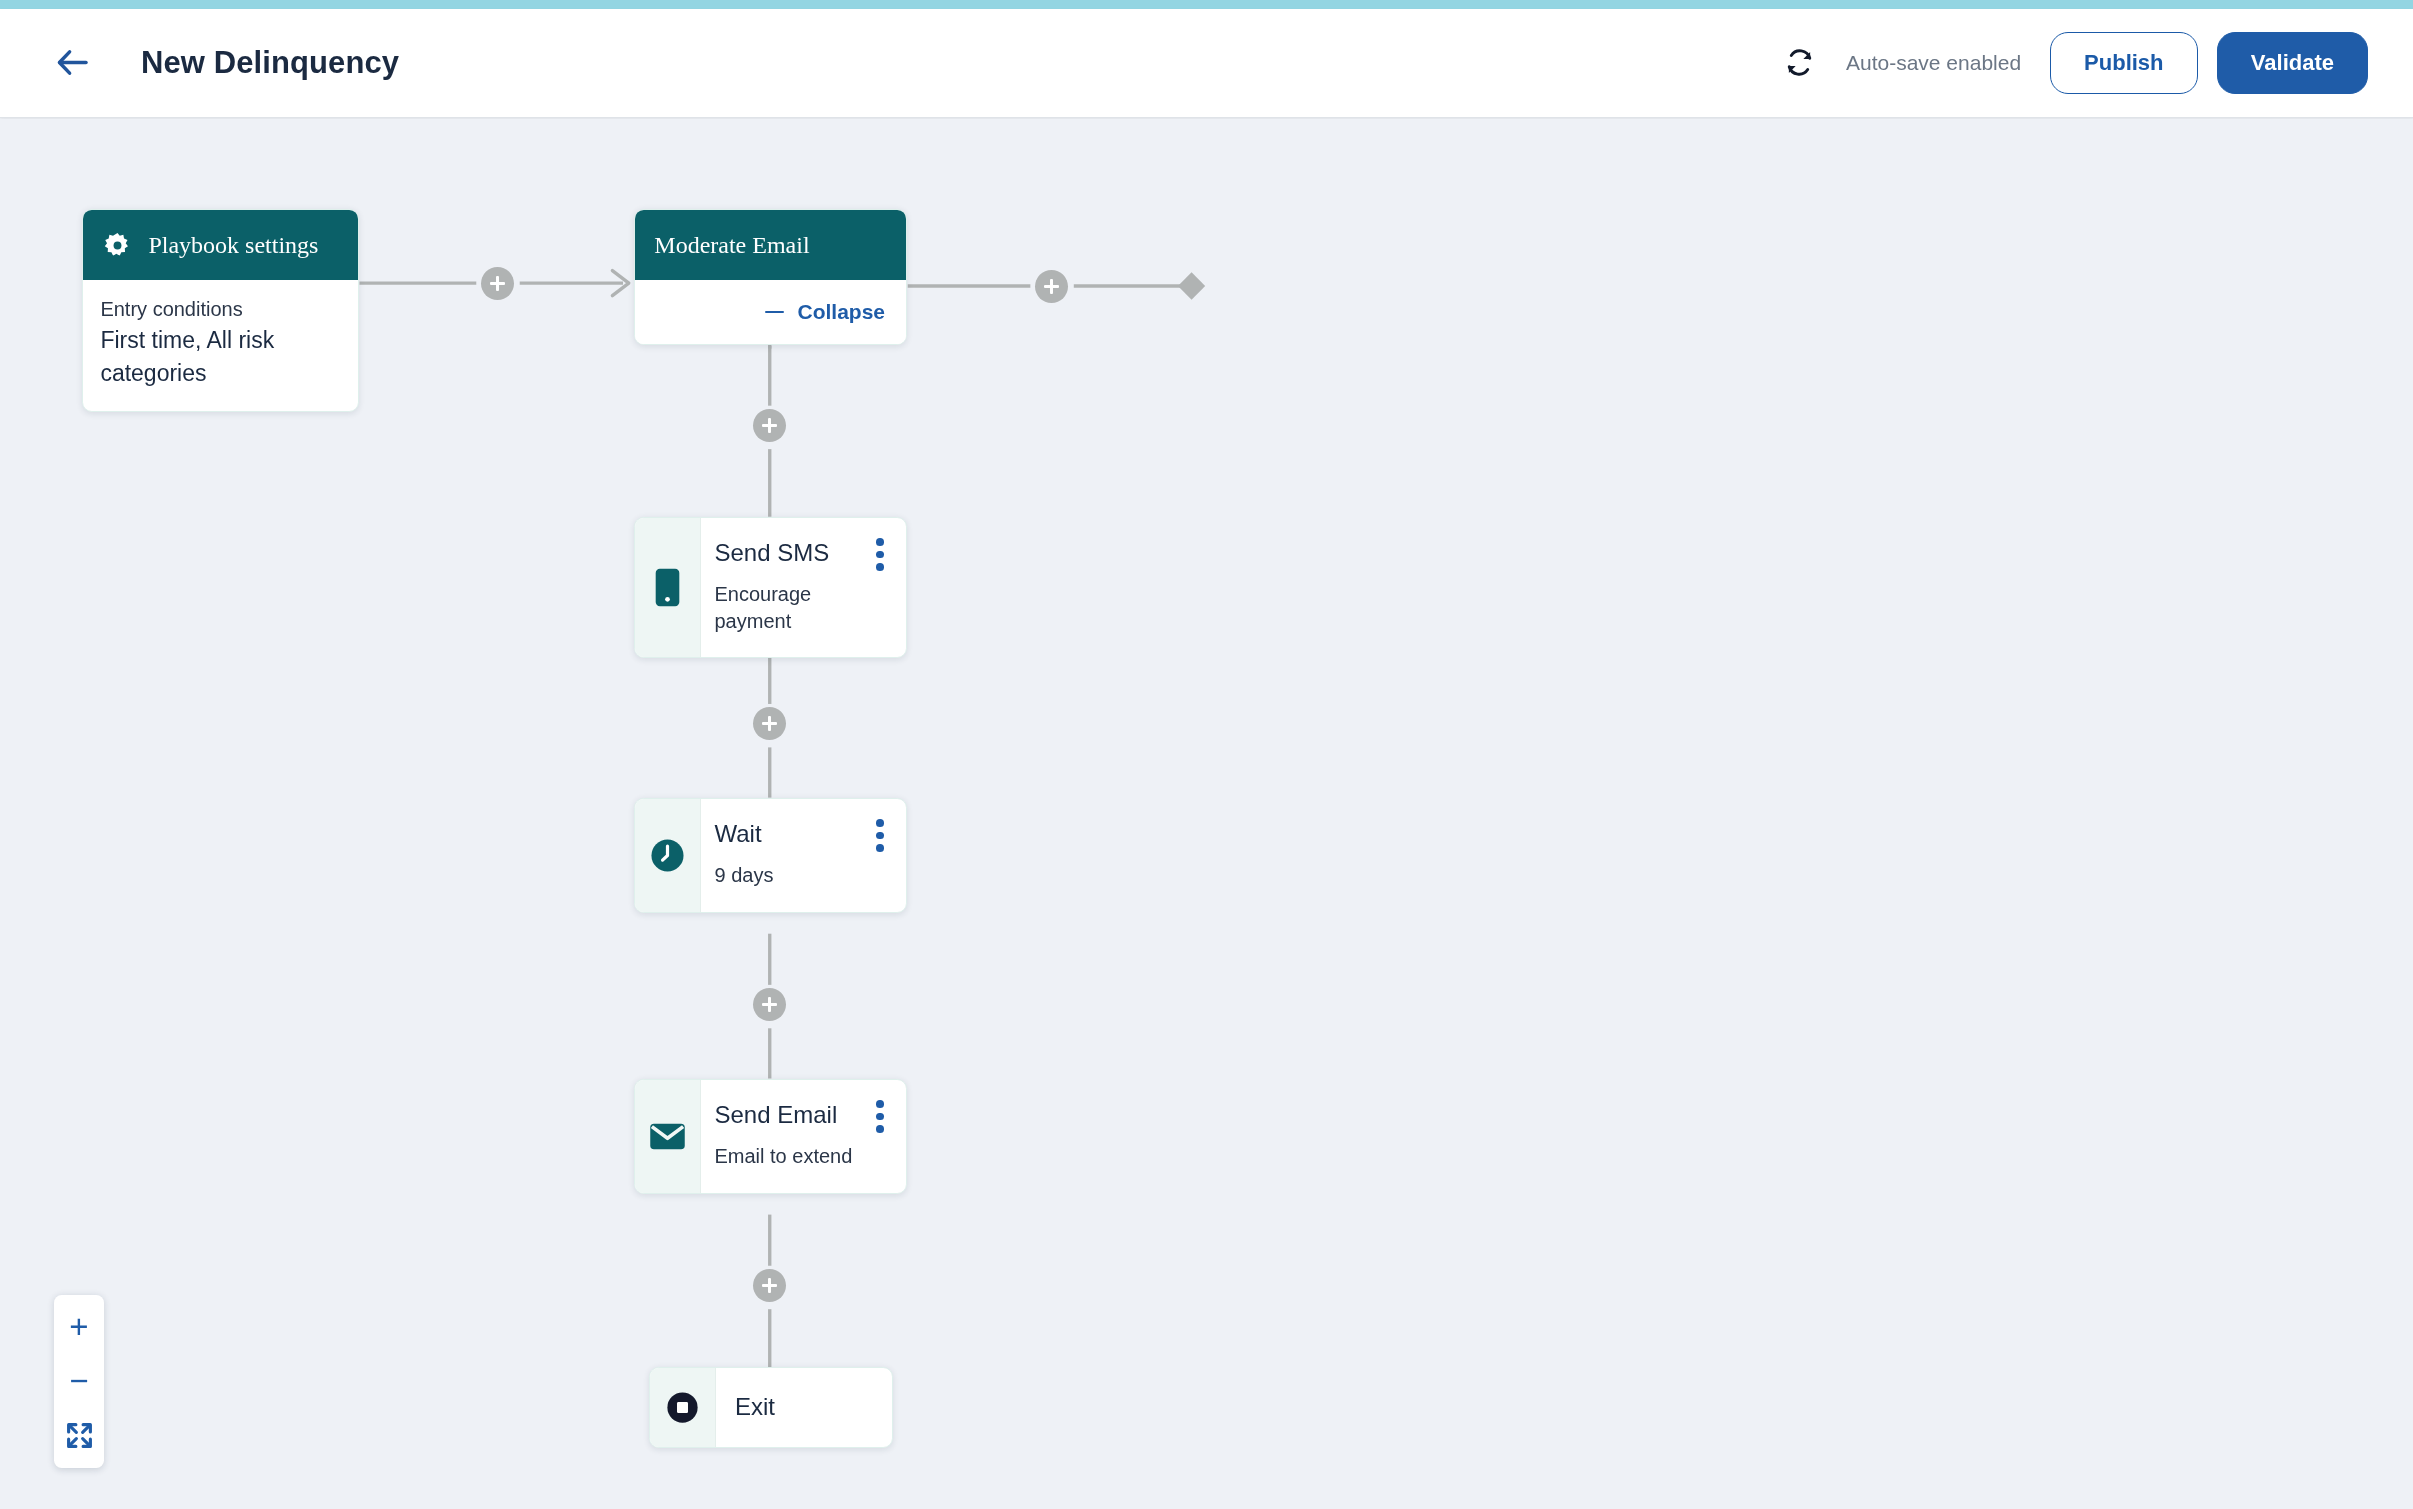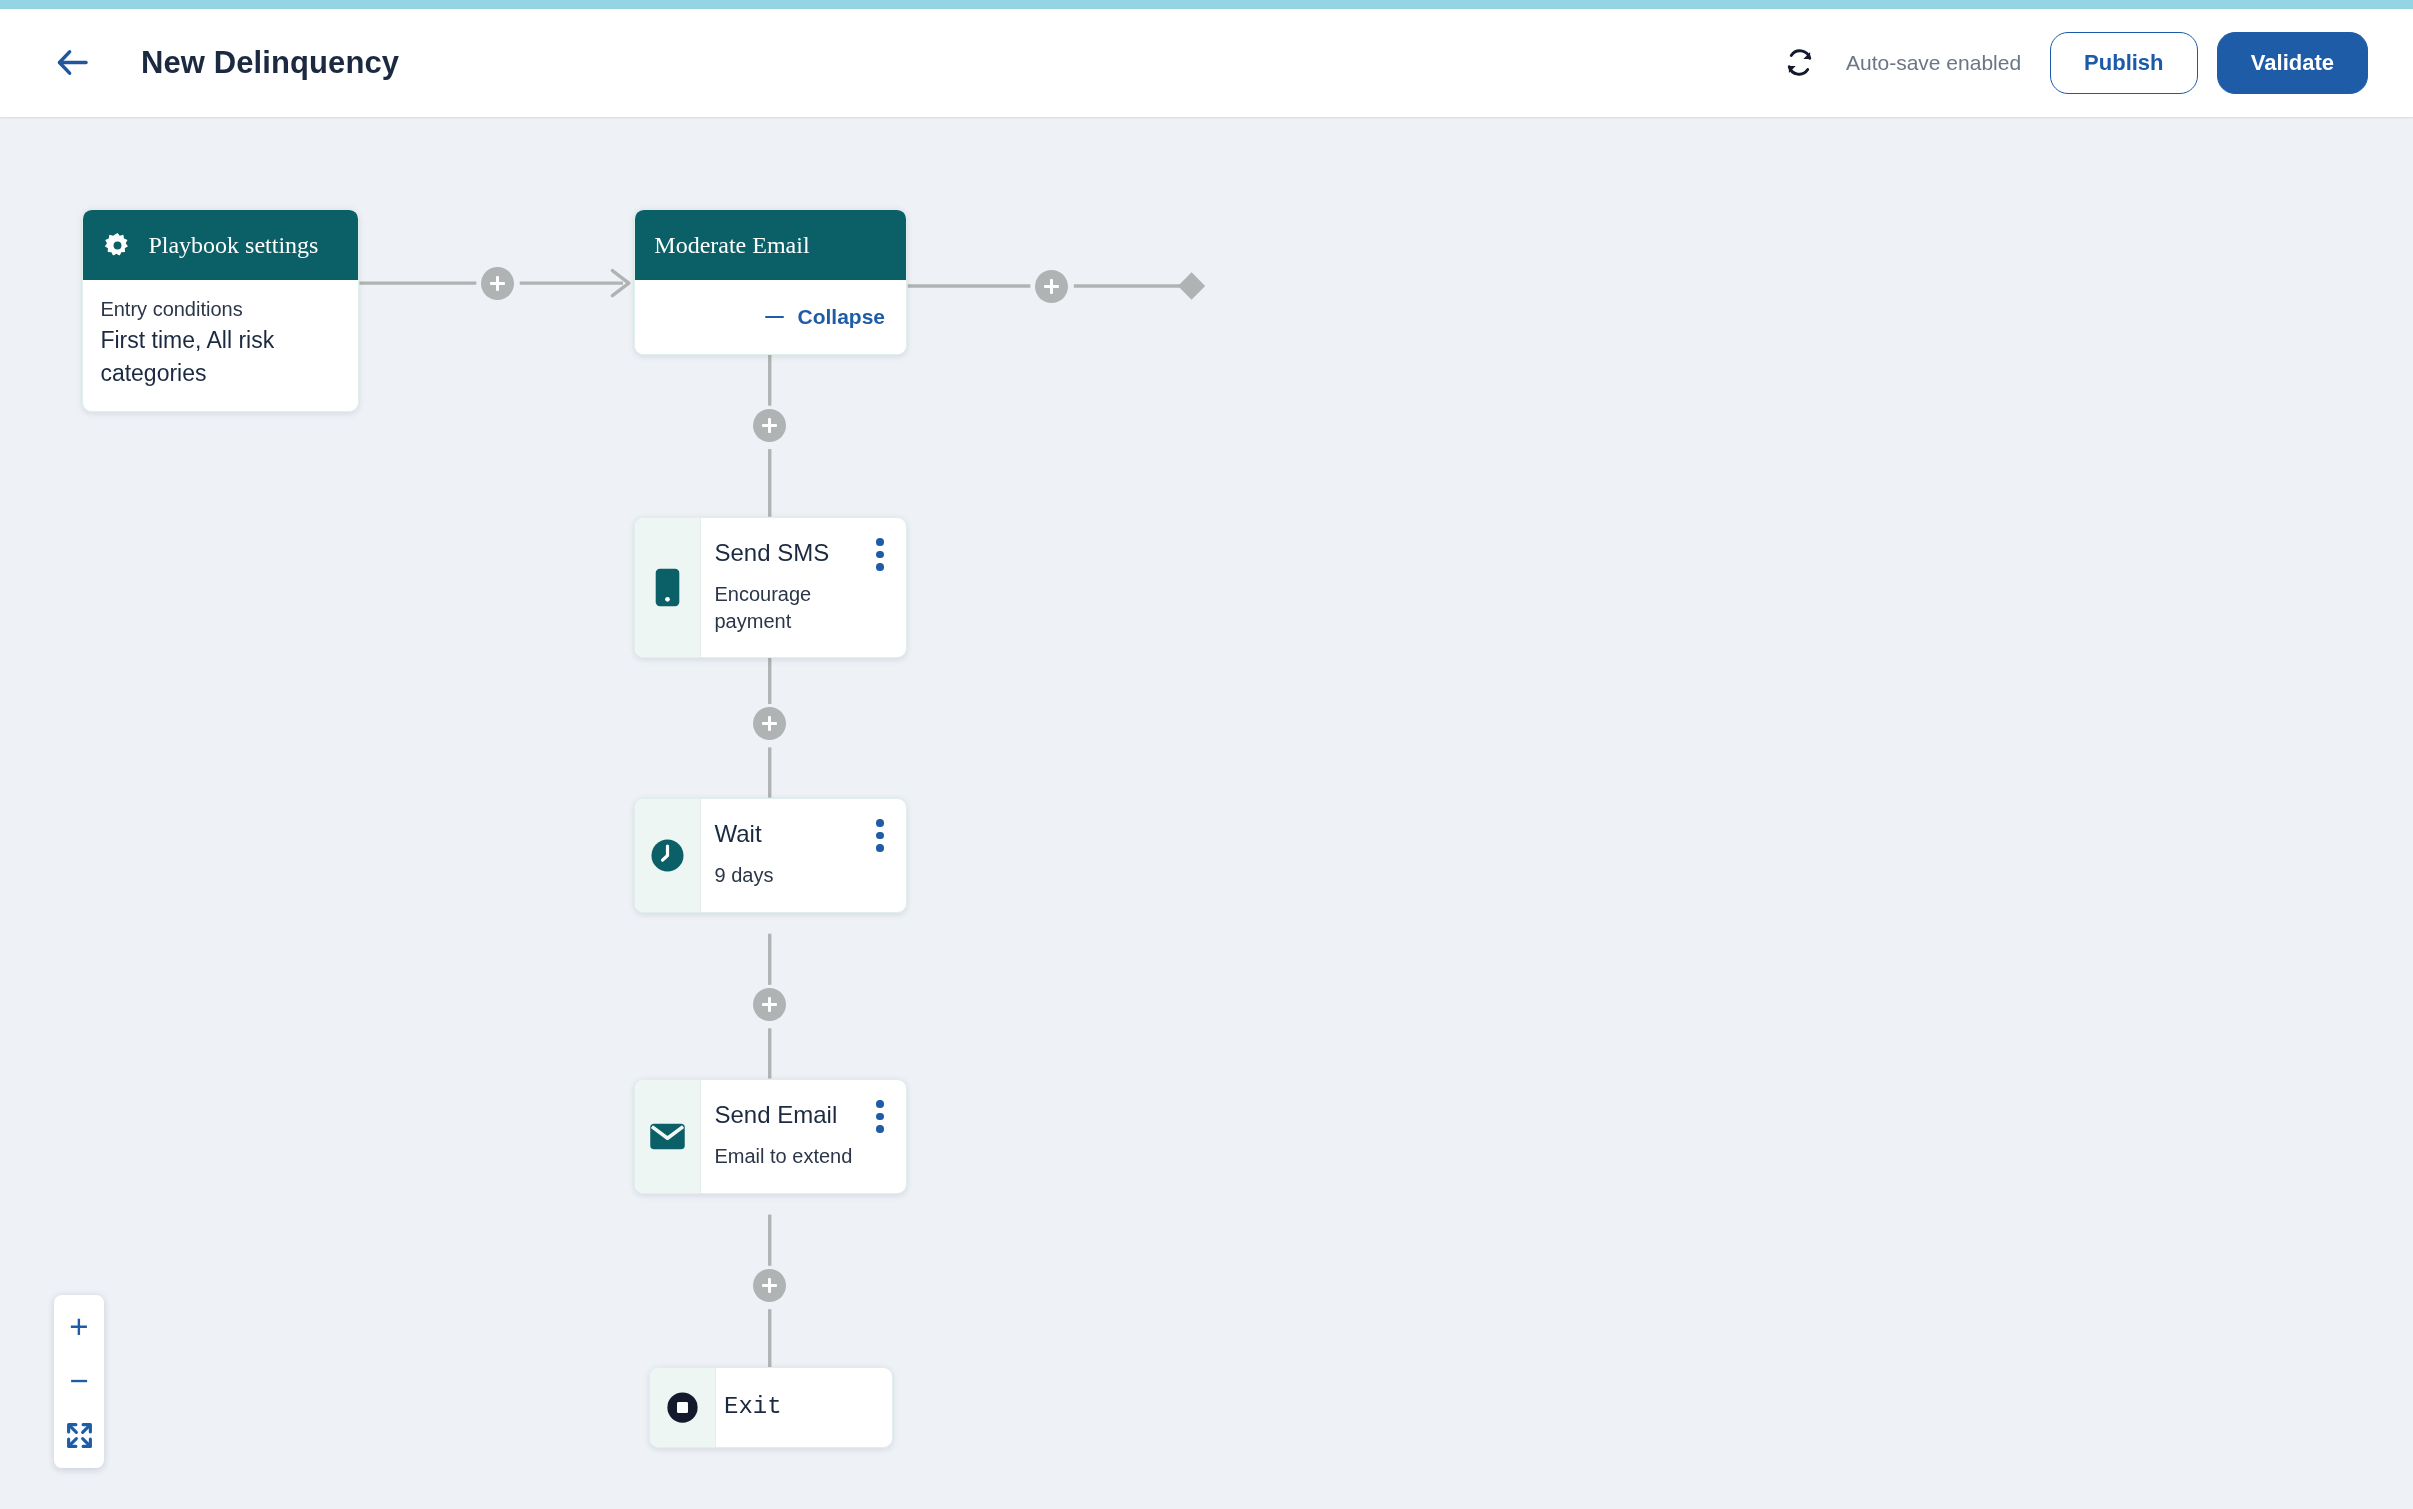--- a/index.html
+++ b/index.html
@@ -101,21 +101,21 @@
   .kv-value { font-size: 23px; color: #1b2a41; line-height: 1.42; }
 
   
   #node-moderate { left: 634px; top: 90px; width: 273px; }
   #moderate-header {
     background: #0b6068; color: #ffffff;
     height: 70px; display: flex; align-items: center;
     padding: 0 19.3px;
   }
   #moderate-footer {
-    height: 74px; display: flex; align-items: center;
+    height: 64px; display: flex; align-items: center;
     justify-content: flex-end; padding: 0 21px; gap: 13.5px;
     background: #ffffff; cursor: pointer;
   }
   #collapse-dash {
     width: 19.3px; height: 2.9px; background: #1f5ca8; border-radius: 1px;
   }
   #collapse-label { font-size: 21px; font-weight: bold; color: #1f5ca8; }
 
   
   .step-node { display: flex; }
@@ -132,21 +132,21 @@
     position: absolute; top: 17.4px; right: 19.3px;
     display: flex; flex-direction: column; gap: 4.8px;
     cursor: pointer; padding: 2.9px;
   }
   .kebab i { display: block; width: 7.7px; height: 7.7px; border-radius: 50%; background: #1f5ca8; }
 
   #node-sms   { left: 634px; top: 398px; width: 273px; }
   #node-wait  { left: 634px; top: 679px; width: 273px; }
   #node-email { left: 634px; top: 960px; width: 273px; }
   #node-exit  { left: 649px; top: 1248px; width: 244px; }
-  #node-exit .step-content { padding: 0 8px; display: flex; align-items: center; min-height: 79px; font-family: Liberation Mono, monospace; }
+  #node-exit .step-content { padding: 0 19px; display: flex; align-items: center; min-height: 79px; }
   #node-exit .step-title { margin: 0; }
 
   
   .plus-handle {
     position: absolute; width: 33px; height: 33px;
     border-radius: 50%; background: #b0b3b3;
     display: flex; align-items: center; justify-content: center;
     cursor: pointer;
   }
   .plus-handle::before, .plus-handle::after {

